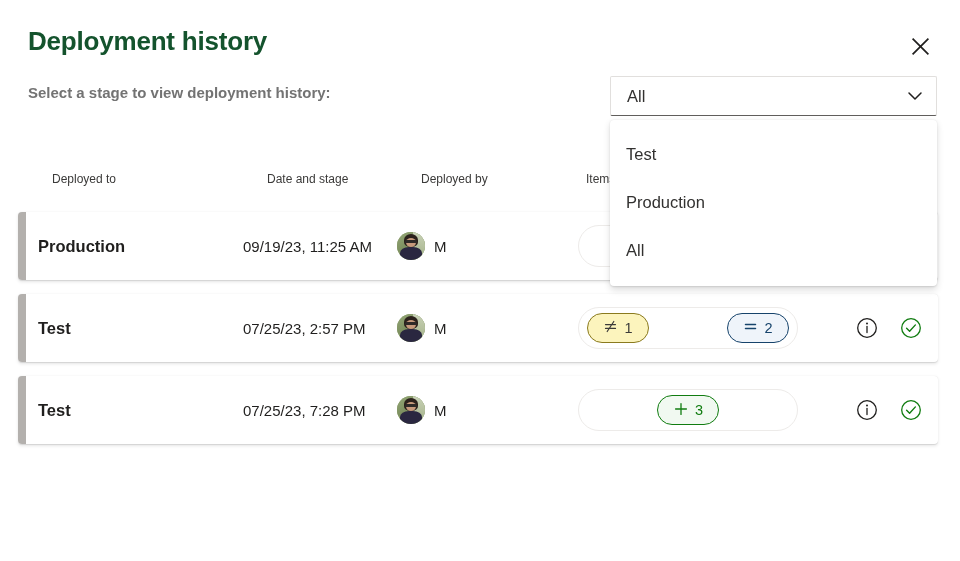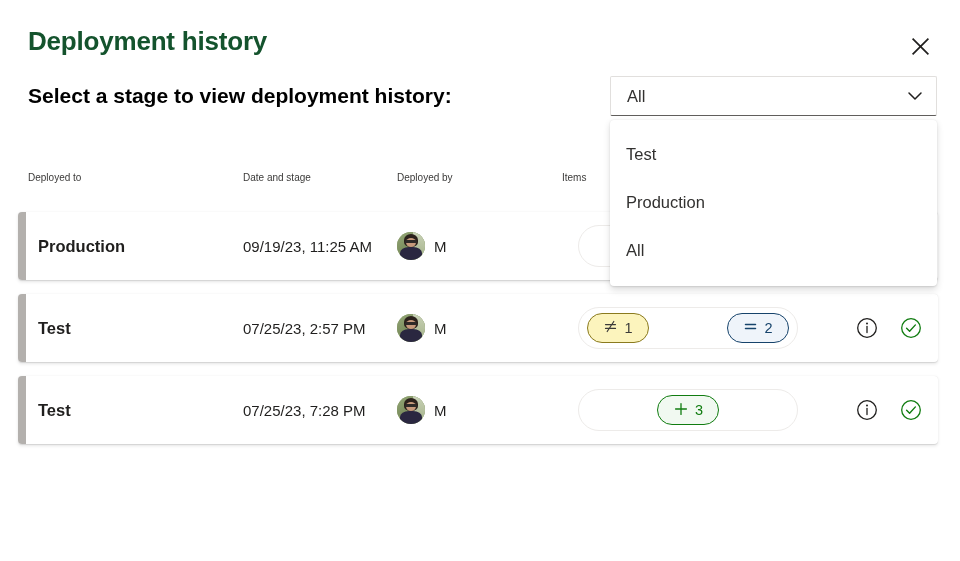--- a/index.html
+++ b/index.html
@@ -20,21 +20,21 @@
   .close-btn {
     position: absolute; right: 22px; top: 28px;
     width: 36px; height: 36px;
     display: flex; align-items: center; justify-content: center;
     cursor: pointer; border-radius: 3px; background: transparent;
   }
   .close-btn svg { display: block; }
 
   .subtitle {
     position: absolute; left: 28px; top: 84px;
-    font-size: 21px; font-weight: 600; color: #000000;
+    font-size: 15px; font-weight: 600; color: #737373;
   }
 
   
   .combo-wrap { position: absolute; left: 610px; top: 76px; width: 284px; }
   .combo {
     position: relative; width: 327px; height: 40px;
     background: #ffffff;
     border: 1px solid #e1dfdd;
     border-bottom: 1px solid #605e5c;
     border-radius: 2px;
@@ -57,22 +57,23 @@
     height: 48px; display: flex; align-items: center;
     padding: 0 16px; font-size: 16.5px; color: #323130;
     cursor: pointer;
   }
 
   
   .col-headers {
     position: absolute; left: 0; top: 172px; width: 960px; height: 22px;
   }
   .col-headers span {
-    position: absolute; font-size: 10px; color: #3b3a39; font-weight: 400;
+    position: absolute; font-size: 12px; color: #3b3a39; font-weight: 400;
     white-space: nowrap;
+    margin-left: 24px;
   }
   .ch-0 { left: 28px; }
   .ch-1 { left: 243px; }
   .ch-2 { left: 397px; }
   .ch-3 { left: 562px; }
 
   .rows { position: absolute; left: 0; top: 212px; width: 960px; }
 
   .row {
     position: relative; margin: 0 22px 14px 18px;

